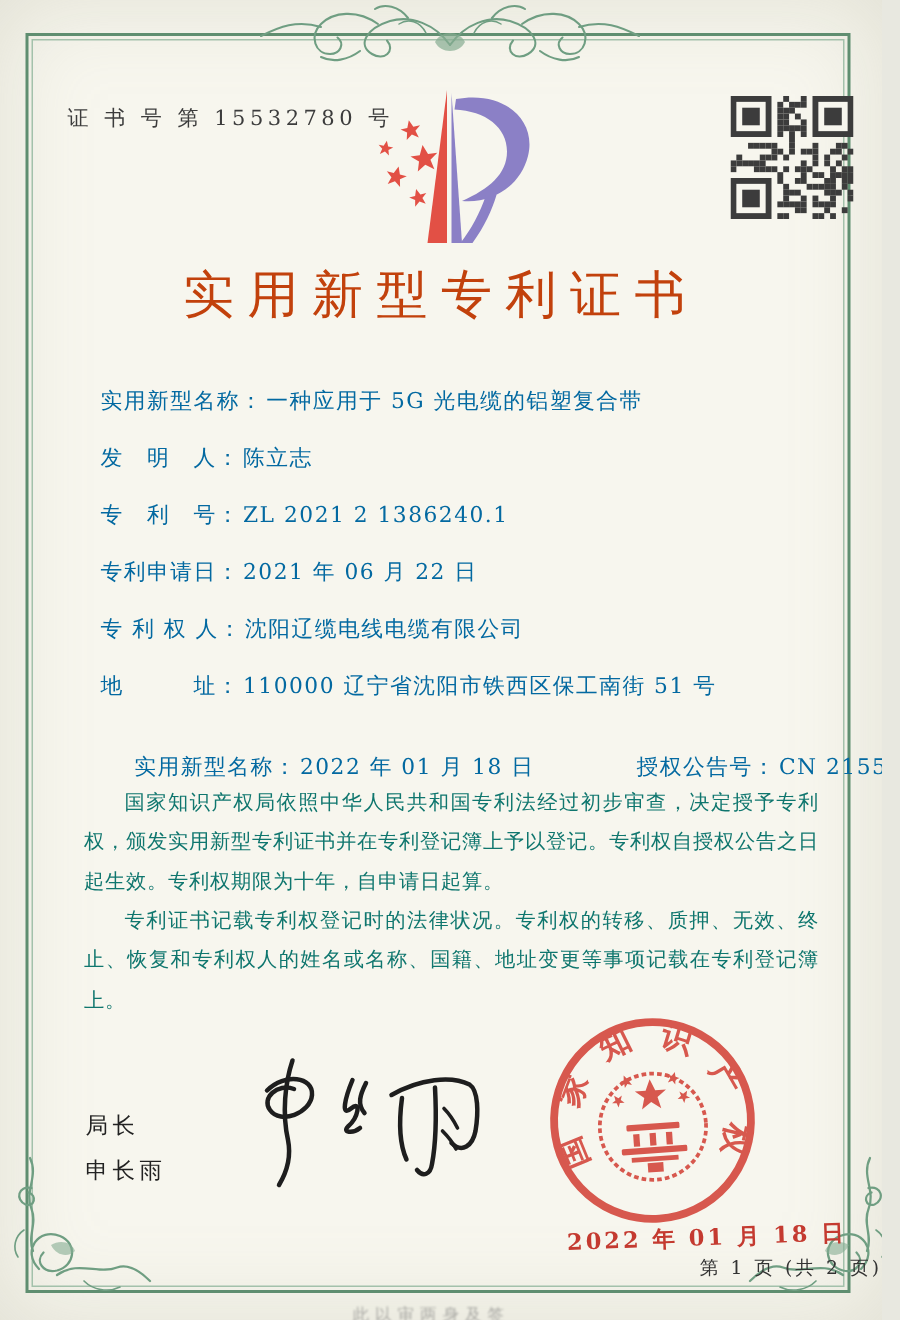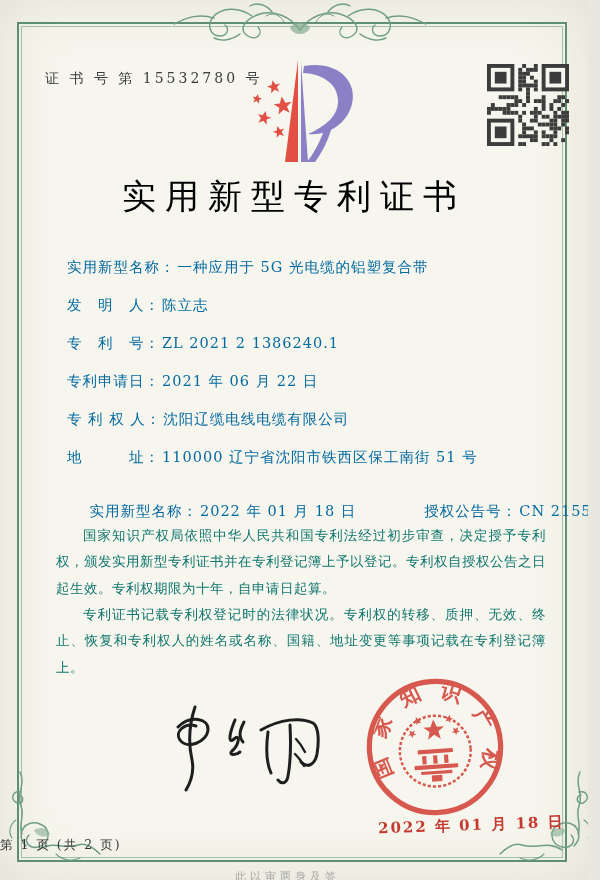--- a/index.html
+++ b/index.html
@@ -9,31 +9,31 @@
     box-shadow:inset 0 0 60px rgba(170,170,145,.28);
     font-family:"DejaVu Serif","Liberation Serif",serif;
     color:#2b2b2b;
   }
   .frame{position:absolute;left:17px;right:21px;top:22px;bottom:18px;border:2px solid #5f8e70;}
   .frame::after{content:"";position:absolute;inset:2px;border:1px solid #a3c1ab;}
   .ornament{position:absolute;pointer-events:none;}
   .cert-no{position:absolute;left:45px;top:70px;font-size:14px;letter-spacing:3px;color:#3c3c3c;white-space:pre;}
   .logo{position:absolute;left:236px;top:58px;}
   .qr{position:absolute;left:487px;top:64px;}
-  .title{position:absolute;left:0;right:0;top:174px;text-align:center;font-size:34px;letter-spacing:9px;color:#000000;font-weight:500;}
+  .title{position:absolute;left:0;right:0;top:174px;text-align:center;font-size:34px;letter-spacing:9px;color:#c2410c;font-weight:500;}
   .field{position:absolute;left:67px;font-size:14.5px;white-space:pre;letter-spacing:1px;color:#0369a1;}
   .field .val{margin-left:2px;}
   .field .pair2{margin-left:68px;}
   .paras{position:absolute;left:56px;top:522px;width:490px;}
   .paras p{margin:0;text-indent:2em;font-size:13.5px;line-height:1.95;text-align:justify;color:#0f766e;letter-spacing:0.5px;}
   .signoff{position:absolute;left:57px;top:735px;font-size:15px;letter-spacing:3px;line-height:2.0;color:#222;}
   .signature{position:absolute;left:140px;top:692px;}
   .seal{position:absolute;left:360px;top:672px;}
   .seal-date{position:absolute;left:378px;top:816px;font-size:15px;color:#c43a30;letter-spacing:2px;white-space:pre;transform:rotate(-2deg);font-weight:bold;}
-  .footer{position:absolute;left:0;right:0;top:837px;text-align:left;font-size:12.5px;letter-spacing:2px;color:#333;white-space:pre;}
+  .footer{position:absolute;left:0;right:0;top:837px;text-align:right;font-size:12.5px;letter-spacing:2px;color:#333;white-space:pre;}
   .edge-faint{position:absolute;left:235px;top:869px;font-size:11px;letter-spacing:4px;color:#6f6f6f;opacity:.55;filter:blur(.6px);white-space:pre;}
 </style>
 </head>
 <body>
 
 <div class="page">
 
   <div class="frame"></div>
 
   <svg class="ornament" style="left:170px;top:0px;" width="260" height="52" viewBox="0 0 260 52">
@@ -248,20 +248,24 @@
   <div class="field" style="top:448px;"><span>地　　　址：</span><span class="val">110000 辽宁省沈阳市铁西区保工南街 51 号</span></div>
   <div class="field" style="top:486px;">
     <span>实用新型名称：</span><span class="val">2022 年 01 月 18 日</span><span class="pair2">授权公告号：</span><span class="val">CN 215551677 U</span>
   </div>
 
   <div class="paras">
     <p>国家知识产权局依照中华人民共和国专利法经过初步审查，决定授予专利权，颁发实用新型专利证书并在专利登记簿上予以登记。专利权自授权公告之日起生效。专利权期限为十年，自申请日起算。</p>
     <p>专利证书记载专利权登记时的法律状况。专利权的转移、质押、无效、终止、恢复和专利权人的姓名或名称、国籍、地址变更等事项记载在专利登记簿上。</p>
   </div>
 
+  <div class="signoff">
+    <div>局长</div>
+    <div>申长雨</div>
+  </div>
 
   <svg class="signature" width="210" height="110" viewBox="0 0 210 110">
     <g stroke="#1e1e1e" stroke-width="3" fill="none" stroke-linecap="round" stroke-linejoin="round">
       <path d="M55,15 C50,30 48,50 52,68 C54,78 52,88 46,98"></path>
       <path d="M38,35 C50,23 69,26 68,38 C67,50 47,58 40,48 C34,40 45,30 56,34"></path>
       <path d="M95,28 C90,40 87,53 94,47 C101,41 99,53 92,59 C88,63 95,64 100,60"></path>
       <path d="M104,30 C100,38 98,44 103,50"></path>
       <path d="M128,40 C126,55 126,70 131,81"></path>
       <path d="M121,38 C140,27 161,25 173,31 C179,35 179,50 177,62 C175,72 168,77 161,70"></path>
       <path d="M150,33 C151,52 151,68 148,84 C147,91 142,93 138,88"></path>

